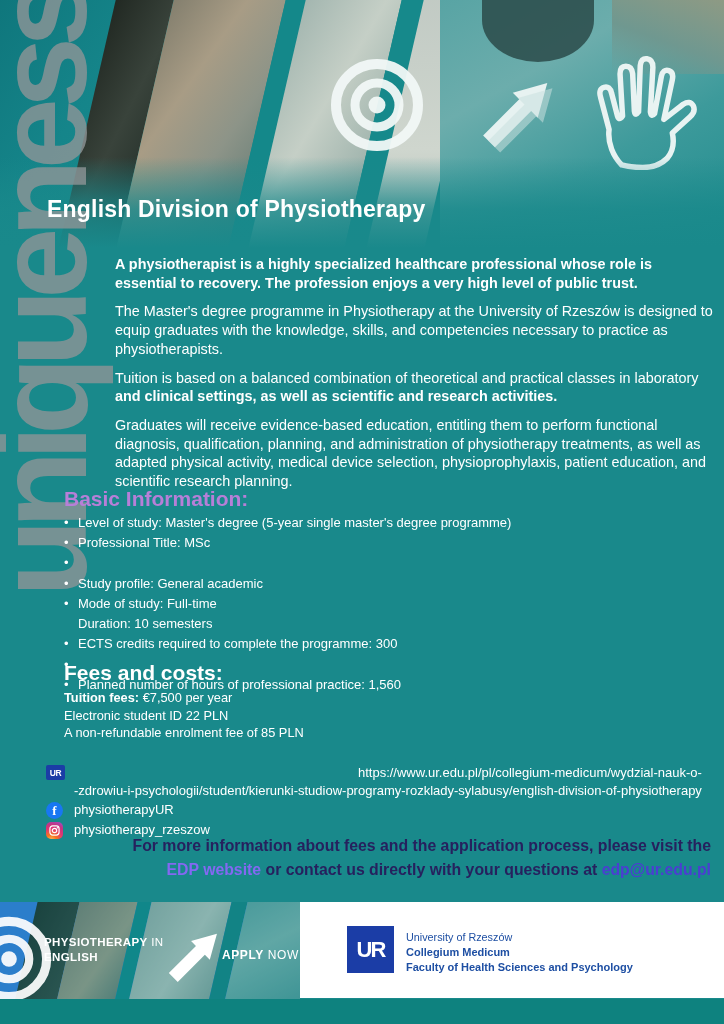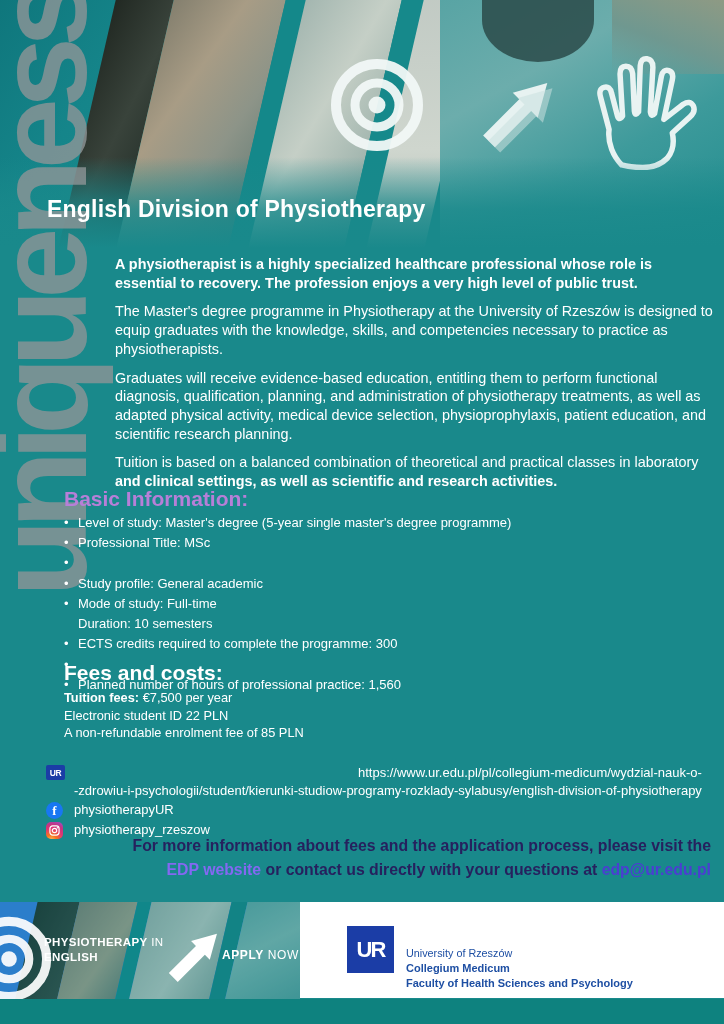--- a/index.html
+++ b/index.html
@@ -76,21 +76,21 @@
   .foverlay{position:absolute;inset:0;background:rgba(14,120,124,.35);}
   .brand{position:absolute;left:44px;top:33px;color:#fff;font-size:11.5px;line-height:1.3;
      letter-spacing:.4px;z-index:4;}
   .apply{position:absolute;left:222px;top:46px;color:#fff;font-size:12px;letter-spacing:.6px;z-index:4;}
   .ftarget{position:absolute;left:-36px;top:12px;z-index:4;opacity:.92;}
   .farrow{position:absolute;left:153px;top:8px;z-index:4;}
   .footer-right{position:absolute;left:300px;top:0;width:424px;height:96px;background:#fff;}
   .ur-logo{position:absolute;left:47px;top:24px;width:47px;height:47px;background:#1B3DA6;color:#fff;
      display:flex;align-items:center;justify-content:center;font-size:22px;font-weight:800;
      letter-spacing:-2px;}
-  .org{position:absolute;left:106px;top:44px;color:#1E4FA3;font-size:11px;line-height:1.38;}
+  .org{position:absolute;left:106px;top:28px;color:#1E4FA3;font-size:11px;line-height:1.38;}
   .org .l1{font-weight:400;font-size:10.8px;}
   .org .l2,.org .l3{font-weight:700;}
   .bottom-strip{position:absolute;top:999px;left:0;width:724px;height:25px;z-index:3;}
 </style>
 </head>
 <body>
 
 <div class="page" style="background: rgb(25, 137, 139);">
 
   <div class="hero">
@@ -126,22 +126,22 @@
     <div class="hero-fade"></div>
   </div>
 
   <div class="watermark">uniqueness</div>
 
   <div class="title">English Division of Physiotherapy</div>
 
   <div class="intro">
     <p class="b">A physiotherapist is a highly specialized healthcare professional whose role is essential to recovery. The profession enjoys a very high level of public trust.</p>
     <p>The Master's degree programme in Physiotherapy at the University of Rzeszów is designed to equip graduates with the knowledge, skills, and competencies necessary to practice as physiotherapists.</p>
+    <p><span>Tuition is based on a balanced combination of theoretical and practical classes in laboratory </span><span class="b">and clinical settings, as well as scientific and research activities.</span></p>
     <p>Graduates will receive evidence-based education, entitling them to perform functional diagnosis, qualification, planning, and administration of physiotherapy treatments, as well as adapted physical activity, medical device selection, physioprophylaxis, patient education, and scientific research planning.</p>
-    <p><span>Tuition is based on a balanced combination of theoretical and practical classes in laboratory </span><span class="b">and clinical settings, as well as scientific and research activities.</span></p>
   </div>
 
   <div class="basic">
     <div class="h2 h-purple">Basic Information:</div>
     <div class="bullets">
       <div class="brow">
           <span class="dot">•</span>
           <span>Level of study: Master's degree (5-year single master's degree programme)</span>
         </div>
       <div class="brow">

